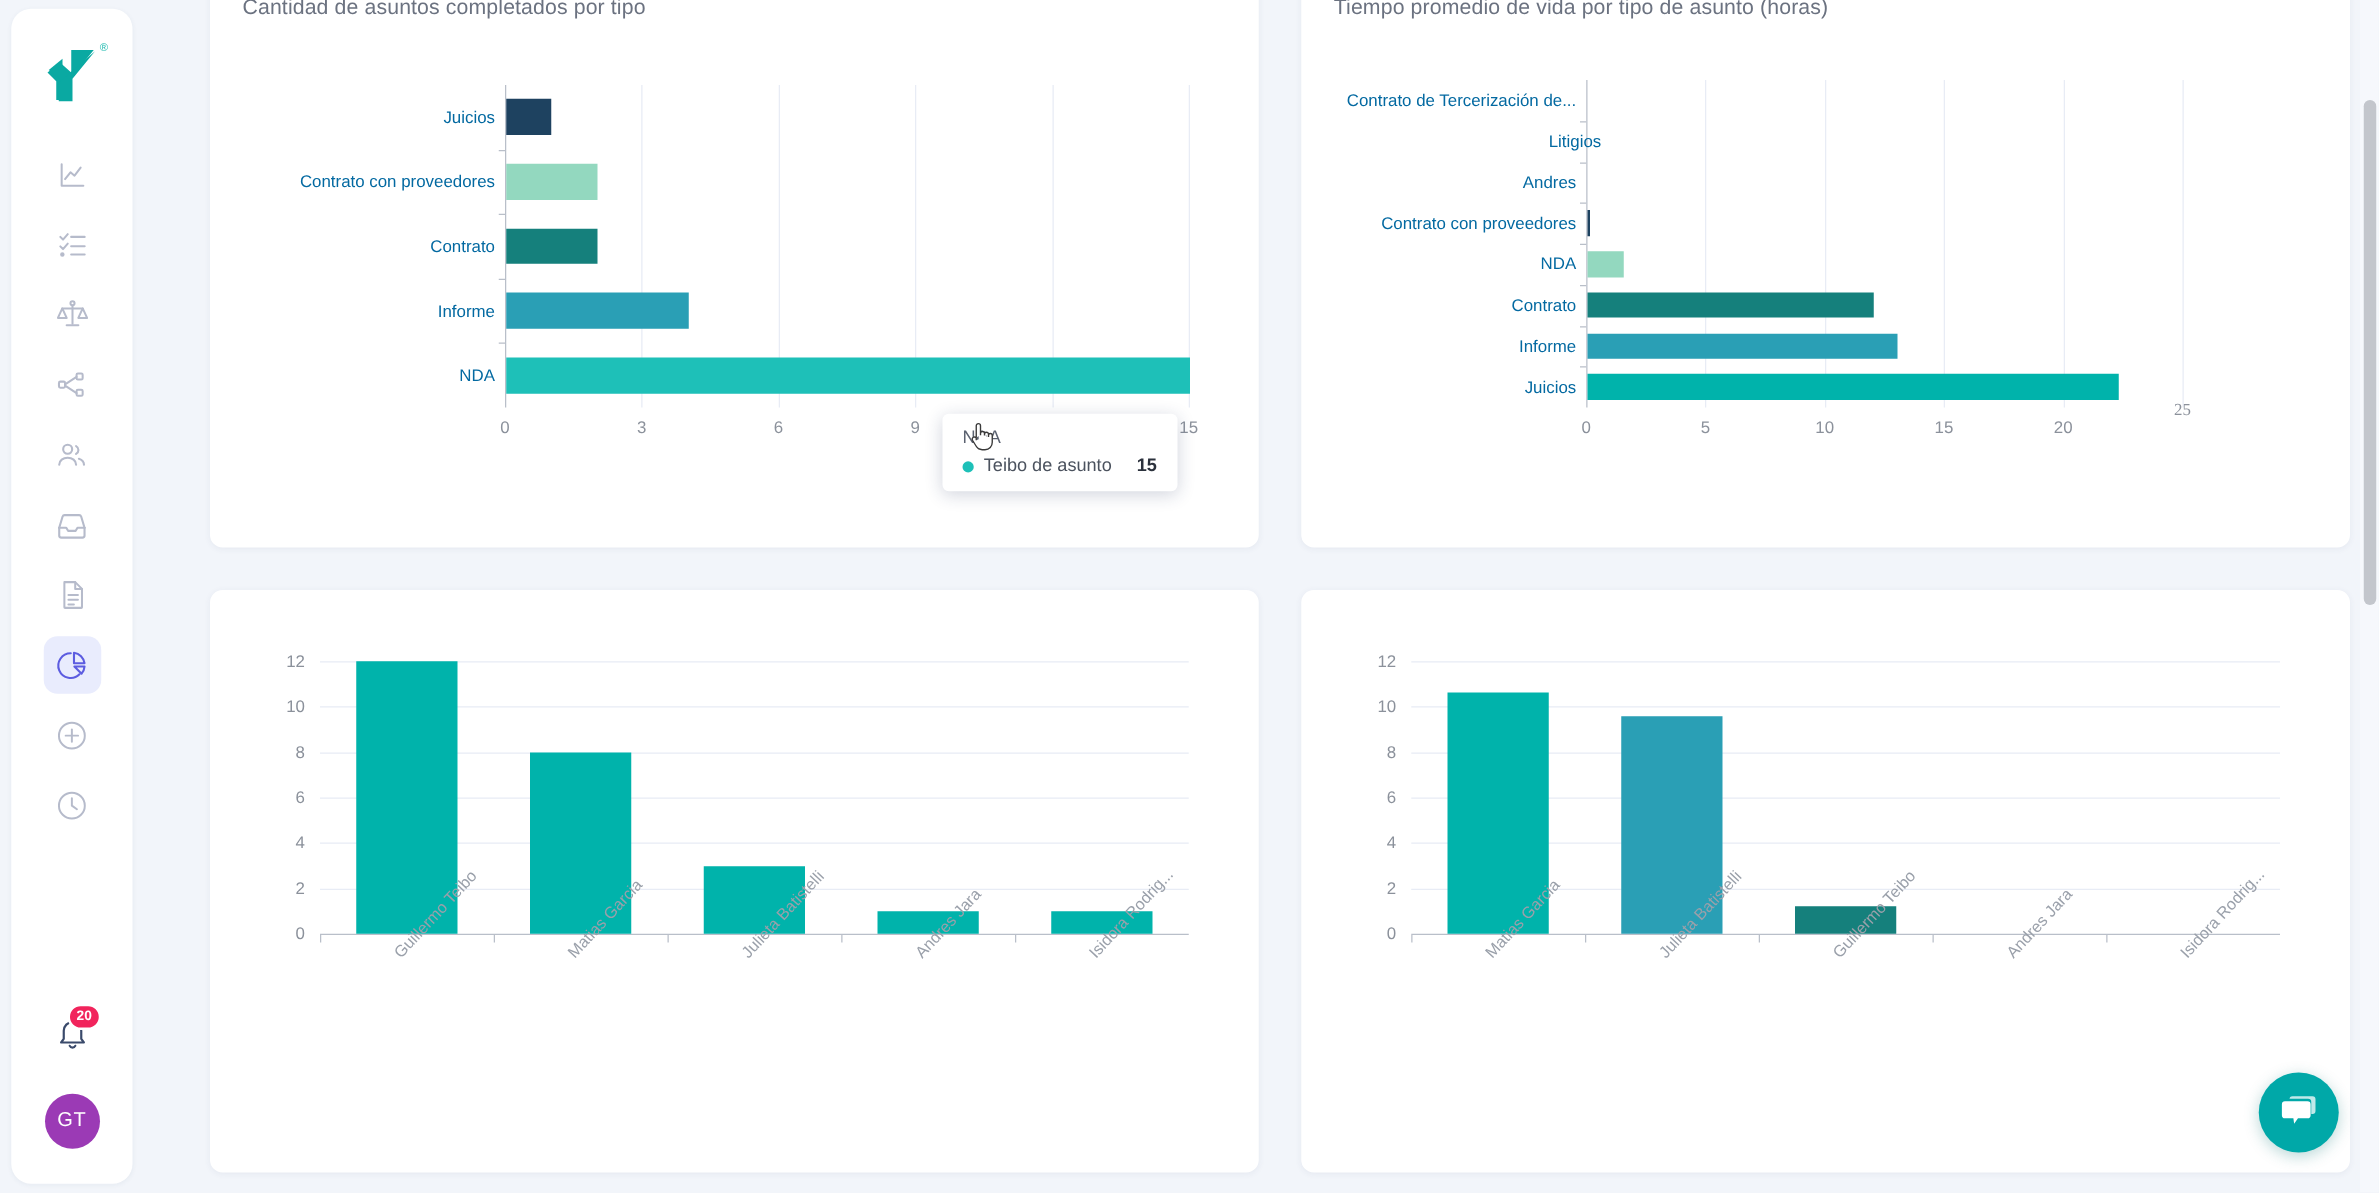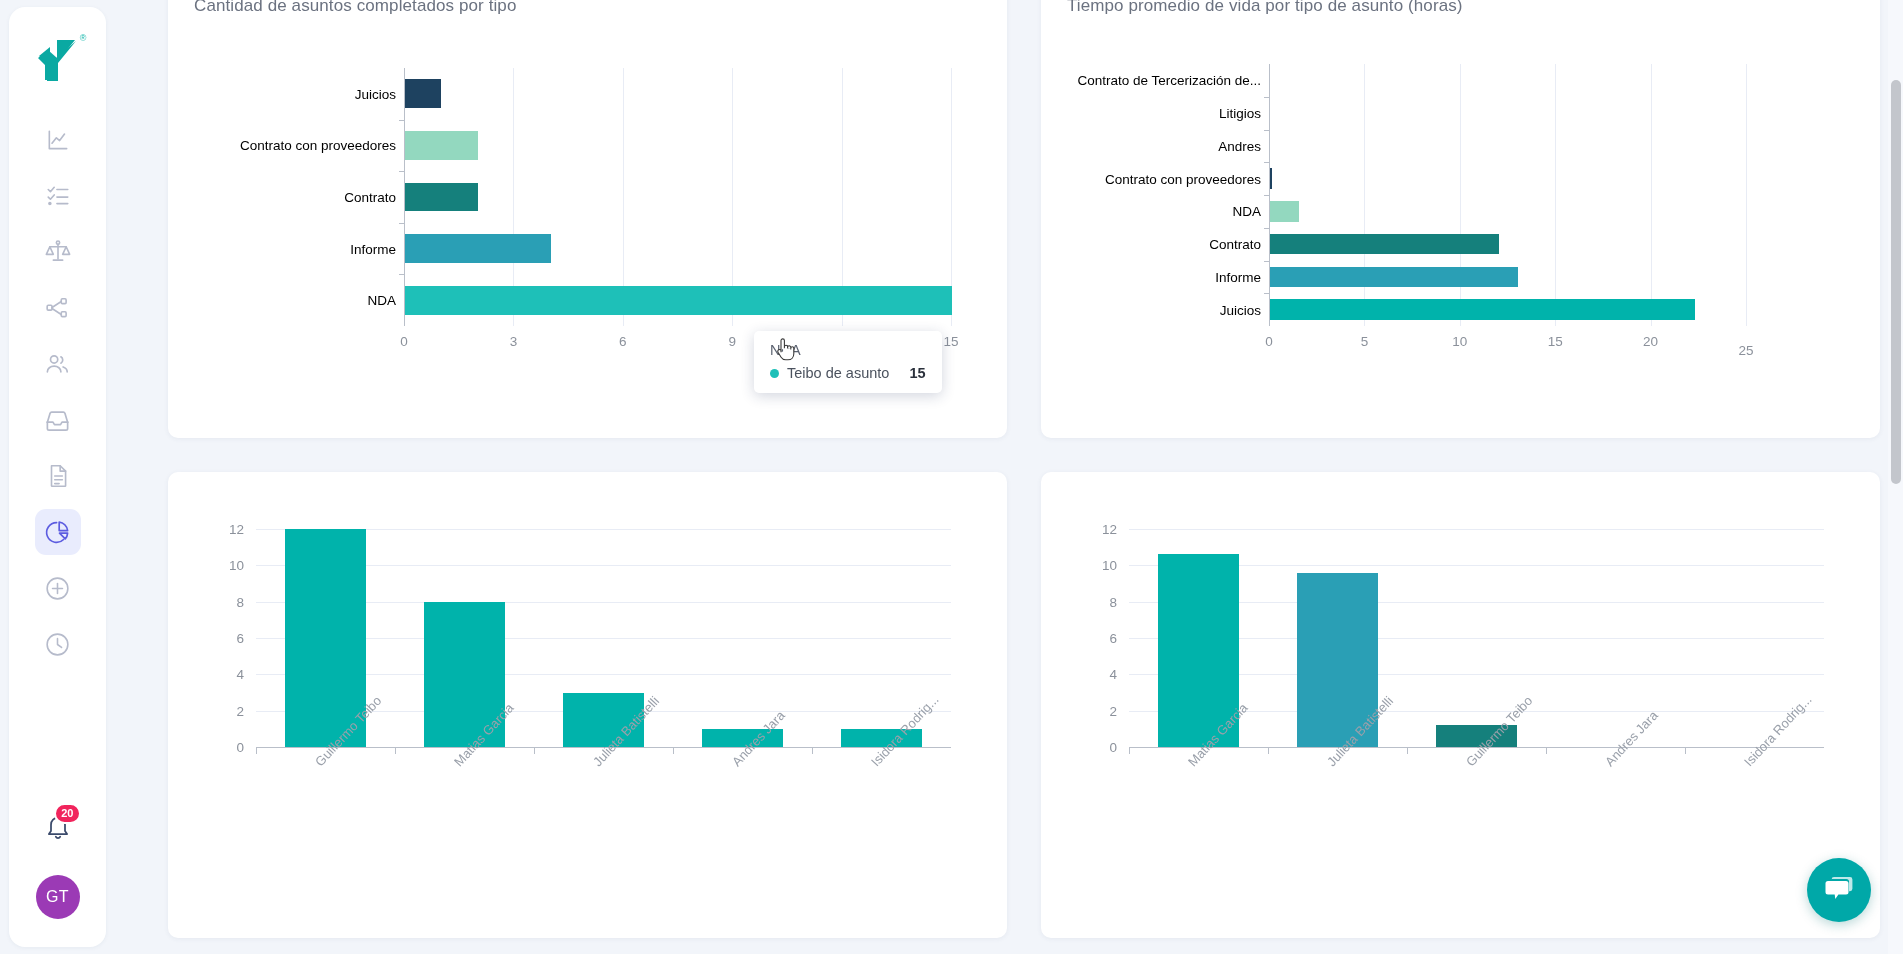--- a/index.html
+++ b/index.html
@@ -71,21 +71,21 @@
 
   
   .chart { position: relative; width: 100%; }
   .tick-lbl { position: absolute; font-size: 13.5px; color: #8b919b; white-space: nowrap; }
   .gridline { position: absolute; background: #e8ecf5; }
   .axisline { position: absolute; background: #b9bfc9; }
   .bar { position: absolute; }
 
   
   .hchart { height: 330px; }
-  .hlabel { position: absolute; right: 0; font-size: 13.5px; color: #000000;
+  .hlabel { position: absolute; right: 0; font-size: 13.5px; color: #0369a1;
             white-space: nowrap; transform: translateY(-50%); }
 
   
   .vlabel { position: absolute; font-size: 13px; color: #9aa0aa; white-space: nowrap;
             transform-origin: left top; transform: rotate(-47deg); }
 
   
   .tooltip {
     position: absolute; left: 586px; top: 357px;
     background: #fff; border-radius: 5px;
@@ -284,21 +284,21 @@
         <div class="card-title">Tiempo promedio de vida por tipo de asunto (horas)</div>
         <div class="chart hchart" id="chart1">
             <div class="gridline" style="left: 297.4px; top: 48px; width: 1px; height: 262px;"></div>
             <div class="gridline" style="left: 392.8px; top: 48px; width: 1px; height: 262px;"></div>
             <div class="gridline" style="left: 488.2px; top: 48px; width: 1px; height: 262px;"></div>
             <div class="gridline" style="left: 583.6px; top: 48px; width: 1px; height: 262px;"></div>
             <div class="gridline" style="left: 679px; top: 48px; width: 1px; height: 262px;"></div>
             <div class="axisline" style="left: 202px; top: 48px; width: 1px; height: 262px;"></div>
             <div class="hlabel" style="right: 593px; top: 64.375px;">Contrato de Tercerización de...</div>
             <div class="axisline" style="left: 197px; top: 80.75px; width: 5px; height: 1px;"></div>
-            <div class="hlabel" style="right: 593px; top: 97.125px; margin-left: 40px;">Litigios</div>
+            <div class="hlabel" style="right: 573px; top: 97.125px; margin-left: 40px;">Litigios</div>
             <div class="axisline" style="left: 197px; top: 113.5px; width: 5px; height: 1px;"></div>
             <div class="hlabel" style="right: 593px; top: 129.875px;">Andres</div>
             <div class="axisline" style="left: 197px; top: 146.25px; width: 5px; height: 1px;"></div>
             <div class="hlabel" style="right: 593px; top: 162.625px;">Contrato con proveedores</div>
             <div class="axisline" style="left: 197px; top: 179px; width: 5px; height: 1px;"></div>
             <div class="bar" style="left: 203px; top: 152.472px; width: 2px; height: 20.305px; background: rgb(30, 66, 96);"></div>
             <div class="hlabel" style="right: 593px; top: 195.375px;">NDA</div>
             <div class="axisline" style="left: 197px; top: 211.75px; width: 5px; height: 1px;"></div>
             <div class="bar" style="left: 203px; top: 185.222px; width: 28.62px; height: 20.305px; background: rgb(147, 216, 191);"></div>
             <div class="hlabel" style="right: 593px; top: 228.125px;">Contrato</div>
@@ -307,21 +307,21 @@
             <div class="hlabel" style="right: 593px; top: 260.875px;">Informe</div>
             <div class="axisline" style="left: 197px; top: 277.25px; width: 5px; height: 1px;"></div>
             <div class="bar" style="left: 203px; top: 250.722px; width: 248.04px; height: 20.305px; background: rgb(42, 159, 181);"></div>
             <div class="hlabel" style="right: 593px; top: 293.625px;">Juicios</div>
             <div class="bar" style="left: 203px; top: 283.473px; width: 425.484px; height: 20.305px; background: rgb(0, 179, 171);"></div>
             <div class="tick-lbl" style="left: 202px; top: 318px; transform: translateX(-50%);">0</div>
             <div class="tick-lbl" style="left: 297.4px; top: 318px; transform: translateX(-50%);">5</div>
             <div class="tick-lbl" style="left: 392.8px; top: 318px; transform: translateX(-50%);">10</div>
             <div class="tick-lbl" style="left: 488.2px; top: 318px; transform: translateX(-50%);">15</div>
             <div class="tick-lbl" style="left: 583.6px; top: 318px; transform: translateX(-50%);">20</div>
-            <div class="tick-lbl" style="left: 679px; top: 327px; transform: translateX(-50%);">25</div>
+            <div class="tick-lbl" style="left: 679px; top: 304px; transform: translateX(-50%); font-family: Liberation Serif, serif;">25</div>
           </div>
       </section>
 
       <section class="card r2">
         <div class="chart" id="chart2" style="height:360px">
             <div class="tick-lbl" style="left: 50px; top: 253px; transform: translate(-100%, -50%);">0</div>
             <div class="gridline" style="left: 62px; top: 216.667px; width: 695px; height: 1px;"></div>
             <div class="tick-lbl" style="left: 50px; top: 216.667px; transform: translate(-100%, -50%);">2</div>
             <div class="gridline" style="left: 62px; top: 180.333px; width: 695px; height: 1px;"></div>
             <div class="tick-lbl" style="left: 50px; top: 180.333px; transform: translate(-100%, -50%);">4</div>

